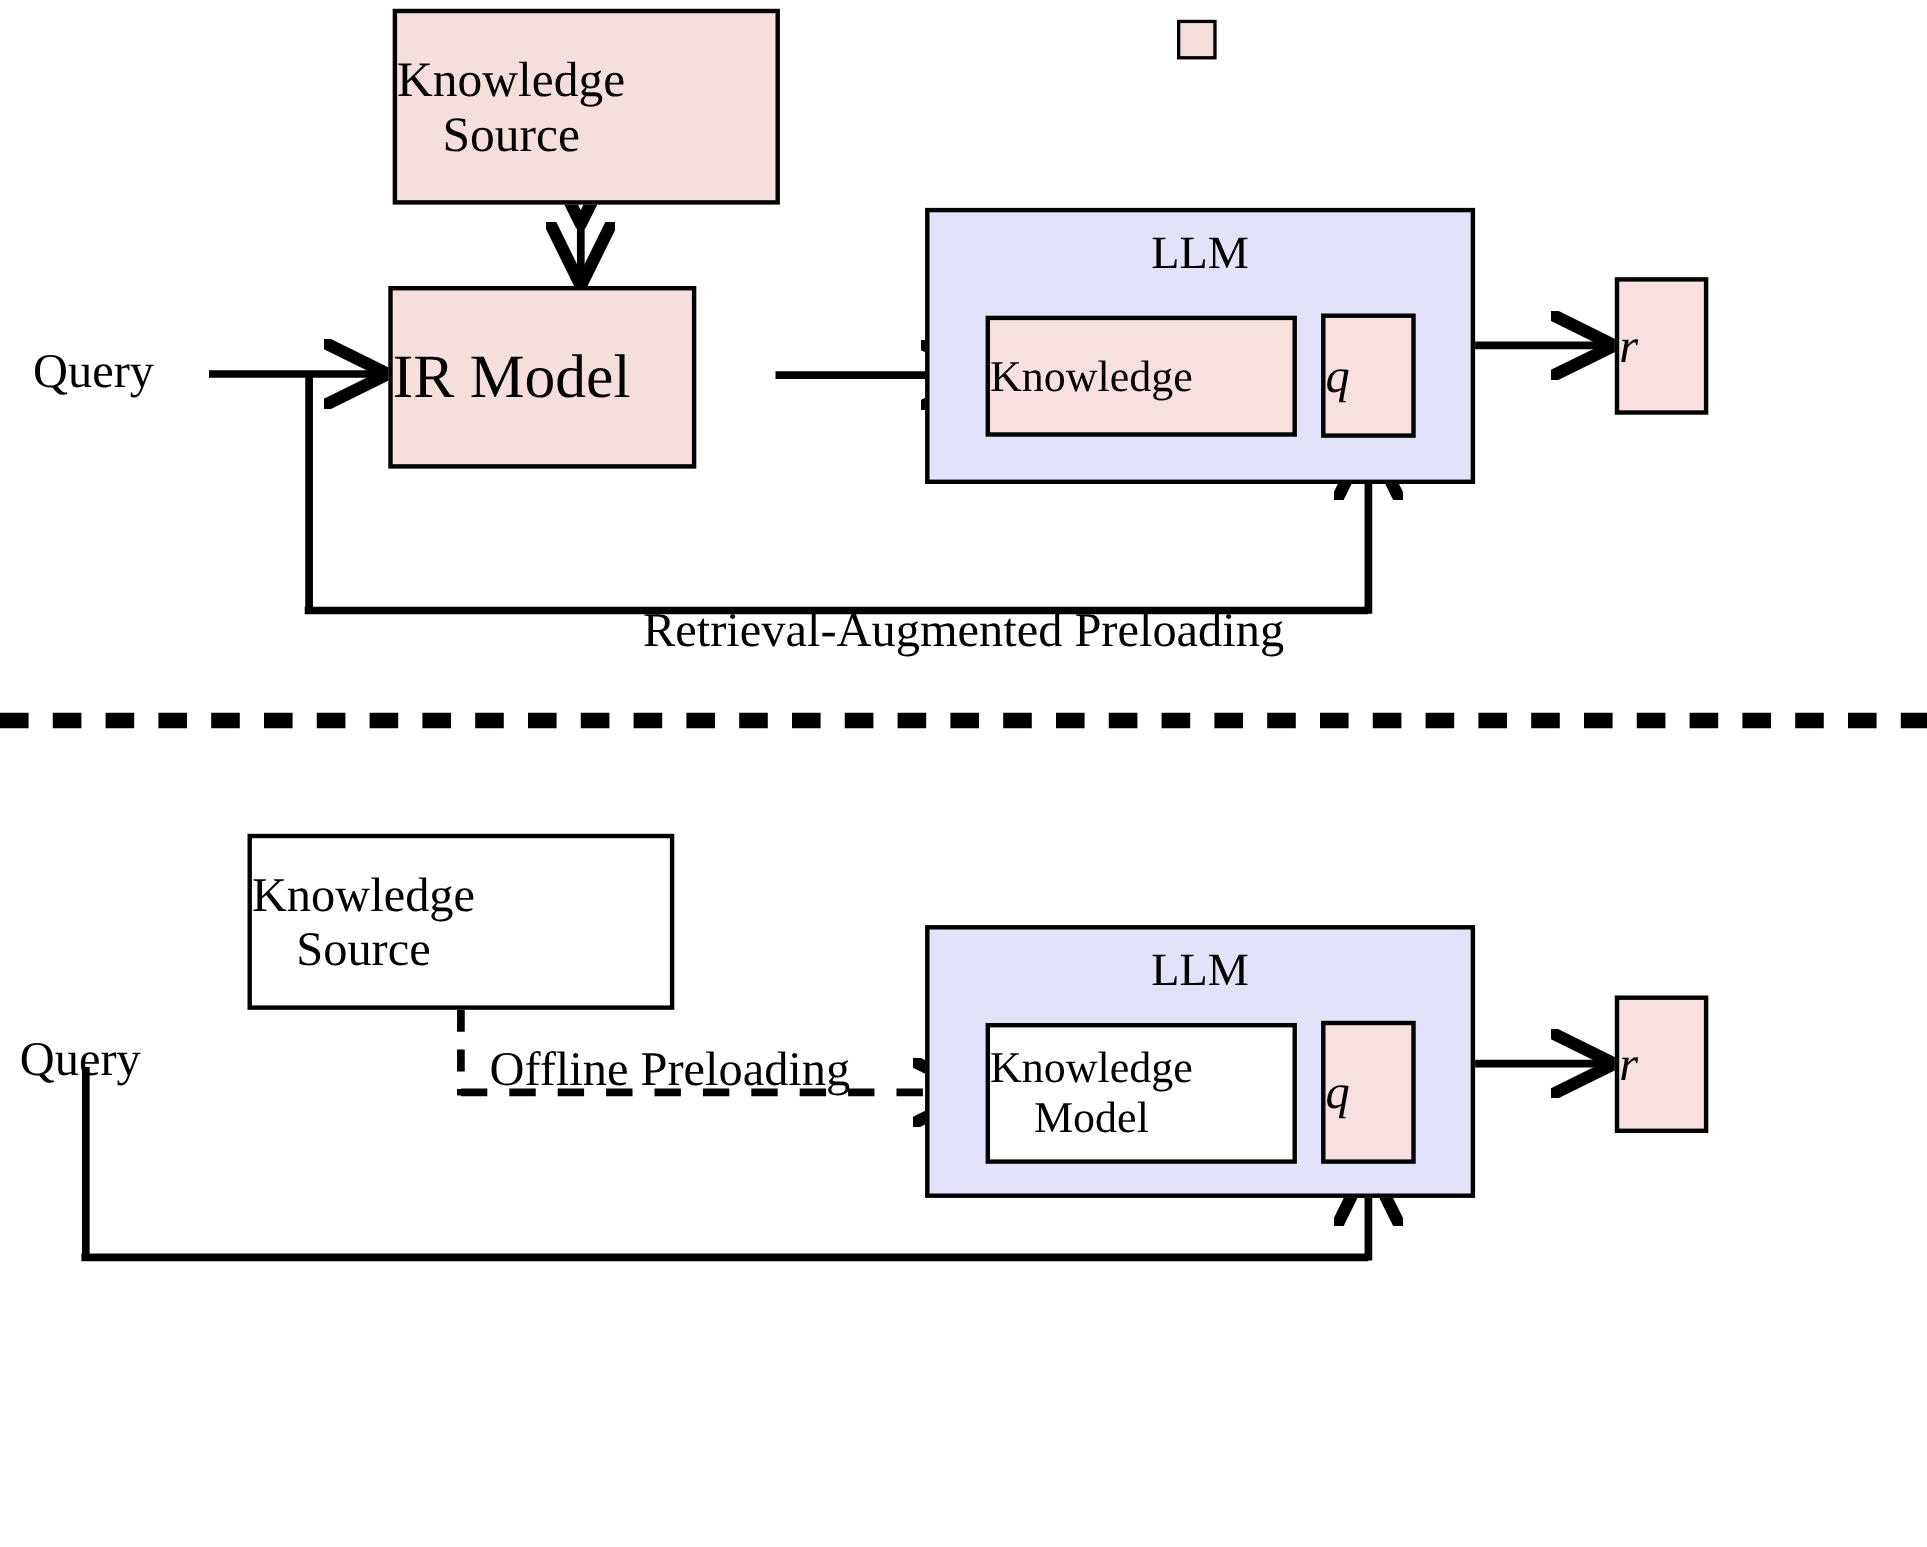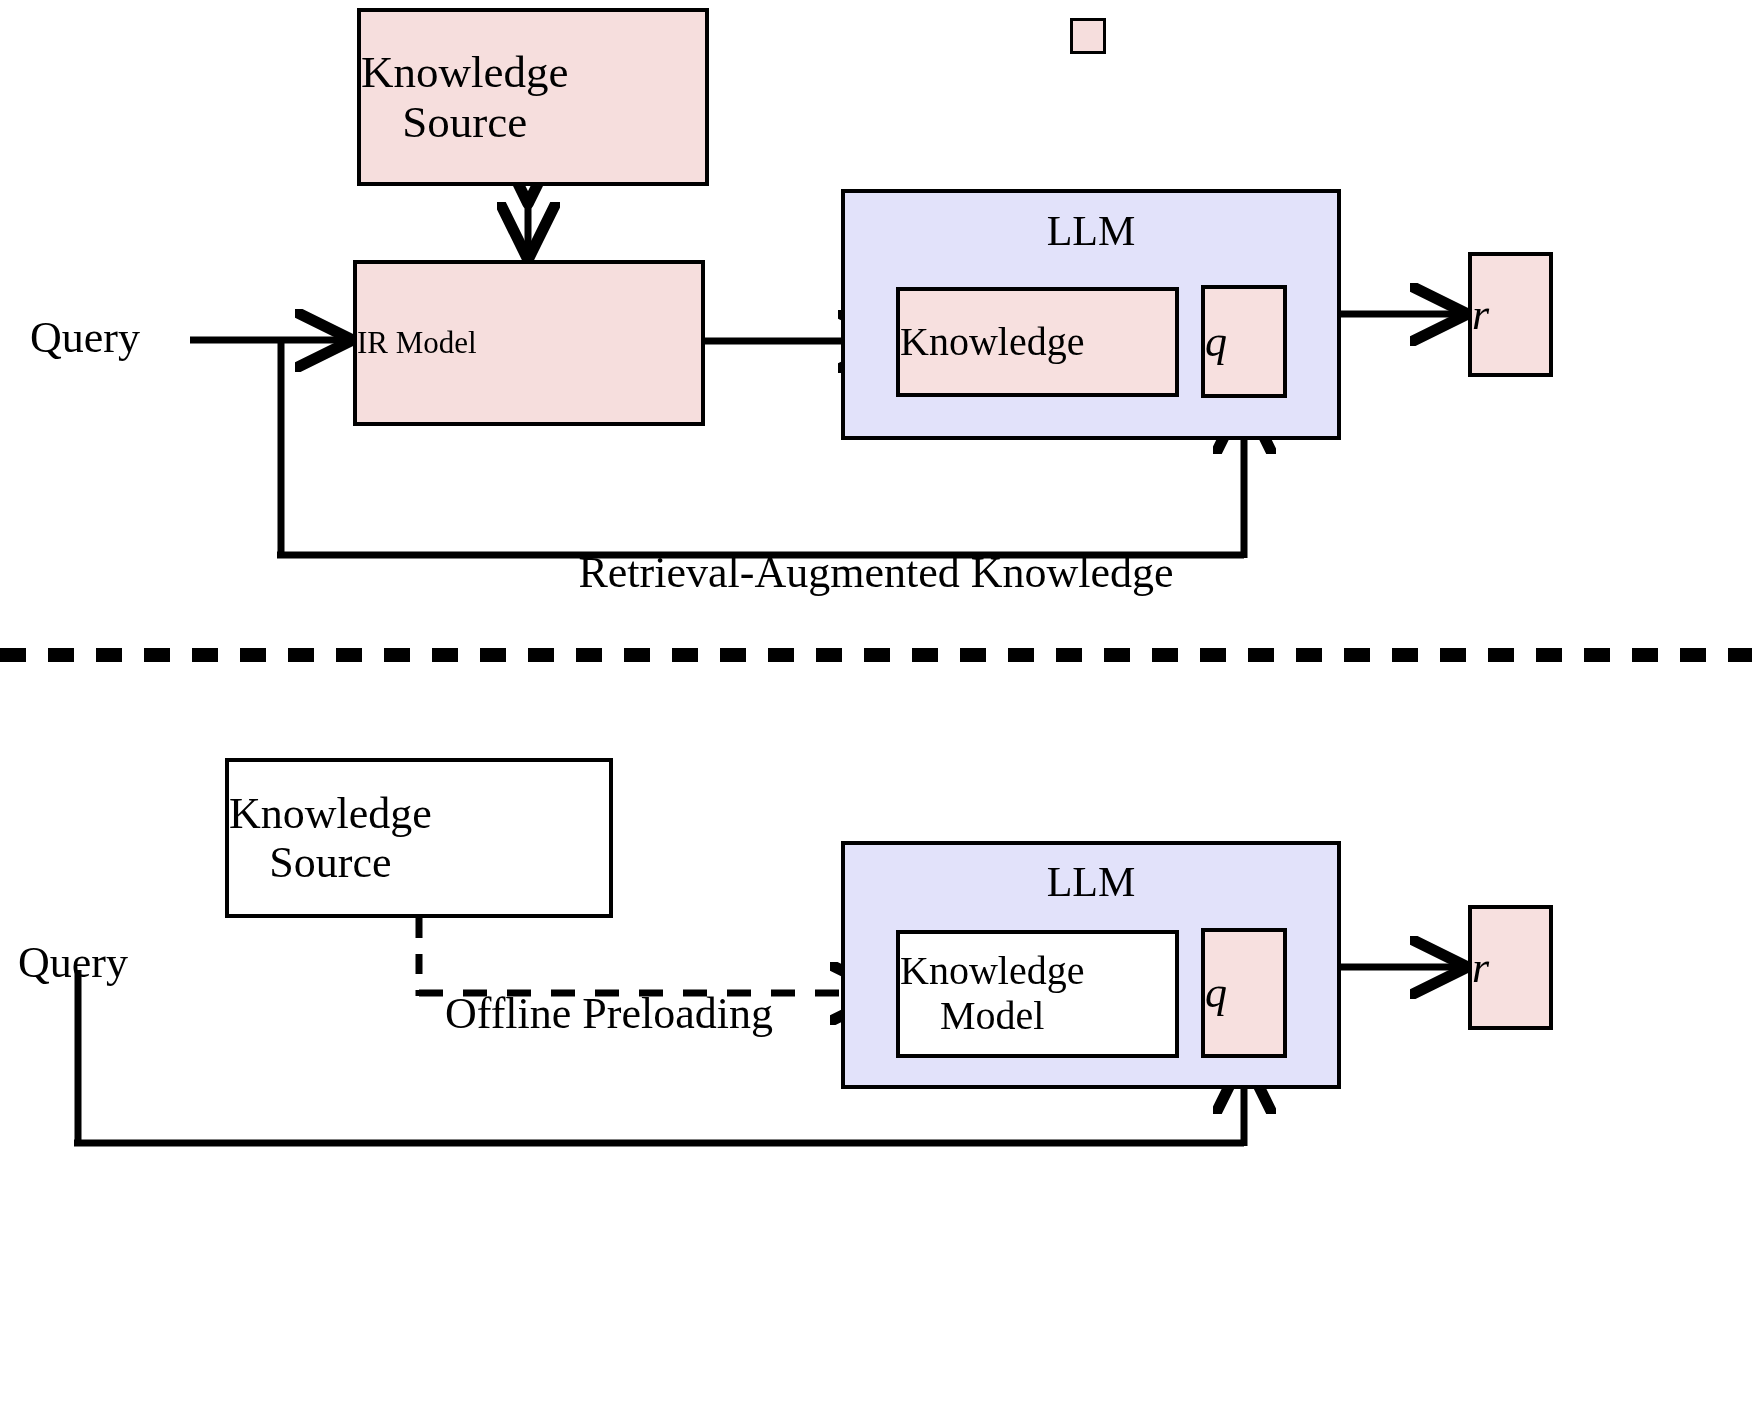--- a/index.html
+++ b/index.html
@@ -13,21 +13,21 @@
        line-height:1.12;}
   .pink{background:#f6dedd;}
   .pinkish{background:#f7e0df;}
   .blue{background:#e2e2fa;}
   .white{background:#ffffff;}
 
   .lbl{position:absolute;white-space:nowrap;}
   .italic{font-style:italic;}
 
   #ks-top{left:357px;top:8px;width:352px;height:178px;font-size:45px;}
-  #ir-model{left:353px;top:260px;width:352px;height:166px;font-size:31px;}
+  #ir-model{left:353px;top:260px;width:280px;height:166px;font-size:56px;}
   #llm-top{left:841px;top:189px;width:500px;height:251px;}
   #llm-top-label{left:841px;top:207px;width:500px;text-align:center;font-size:42px;}
   #knowledge-top{left:896px;top:287px;width:283px;height:110px;font-size:40px;}
   #q-top{left:1201px;top:285px;width:86px;height:113px;font-size:44px;}
   #r-top{left:1468px;top:252px;width:85px;height:125px;font-size:44px;}
   #query-top{left:30px;top:312px;font-size:44px;}
 
   #legend-swatch{position:absolute;left:1070px;top:18px;width:36px;height:36px;
                  border:3px solid #000;background:#f6dedd;box-sizing:border-box;}
   #legend-text{left:1122px;top:12px;font-size:42px;}
@@ -35,21 +35,21 @@
   #cap-rag{left:0px;top:547px;width:1752px;text-align:center;font-size:44px;}
   #cap-cag{left:0px;top:1205px;width:1752px;text-align:center;font-size:44px;}
 
   #ks-bot{left:225px;top:758px;width:388px;height:160px;font-size:44px;}
   #llm-bot{left:841px;top:841px;width:500px;height:248px;}
   #llm-bot-label{left:841px;top:858px;width:500px;text-align:center;font-size:42px;}
   #kcache-bot{left:896px;top:930px;width:283px;height:128px;font-size:40px;}
   #q-bot{left:1201px;top:928px;width:86px;height:130px;font-size:44px;}
   #r-bot{left:1468px;top:905px;width:85px;height:125px;font-size:44px;}
   #query-bot{left:18px;top:937px;font-size:44px;}
-  #offline-label{left:445px;top:988px;font-size:44px;}
+  #offline-label{left:445px;top:946px;font-size:44px;}
 </style>
 </head>
 <body>
 
 <div class="stage">
 
   <svg class="svg-layer" viewBox="0 0 1752 1406">
     <defs>
       <marker id="ah" markerWidth="9" markerHeight="9" refX="7.2" refY="4.5" orient="auto" markerUnits="strokeWidth">
         <path d="M0.4,0.6 L8.3,4.5 L0.4,8.4" fill="none" stroke="#000" stroke-width="1.6" stroke-linecap="round" stroke-linejoin="round"></path>
@@ -107,21 +107,21 @@
   </div>
 
   <div class="box pinkish italic" id="q-top">
     <span>q</span>
   </div>
 
   <div class="box pinkish italic" id="r-top">
     <span>r</span>
   </div>
 
-  <div class="lbl" id="cap-rag">Retrieval-Augmented Knowledge</div>
+  <div class="lbl" id="cap-rag">Retrieval-Augmented Preloading</div>
 
   <div class="lbl" id="query-bot">Query</div>
 
   <div class="box white" id="ks-bot">
     <div>
       <div>Knowledge</div>
       <div>Source</div>
     </div>
   </div>
 

